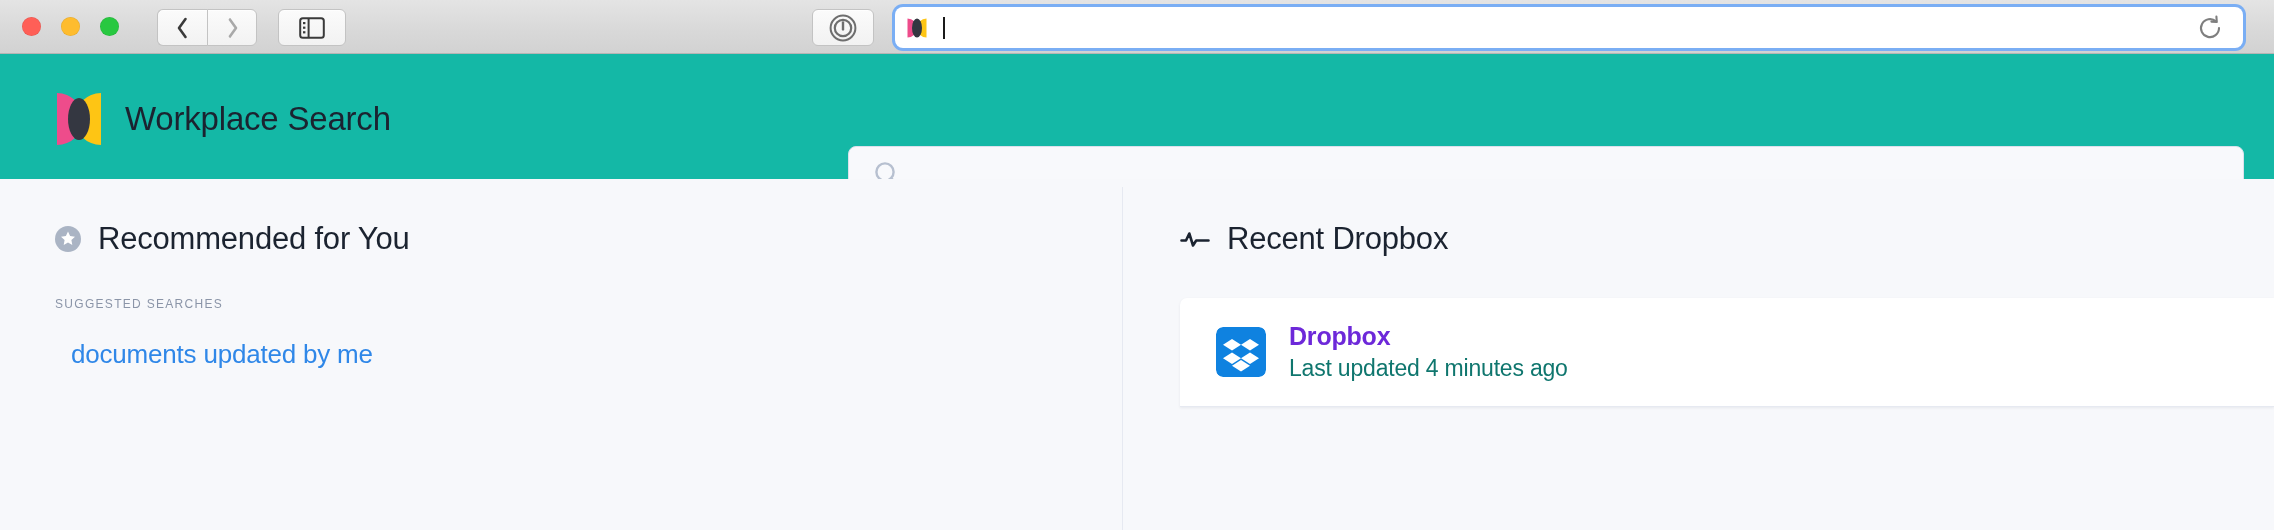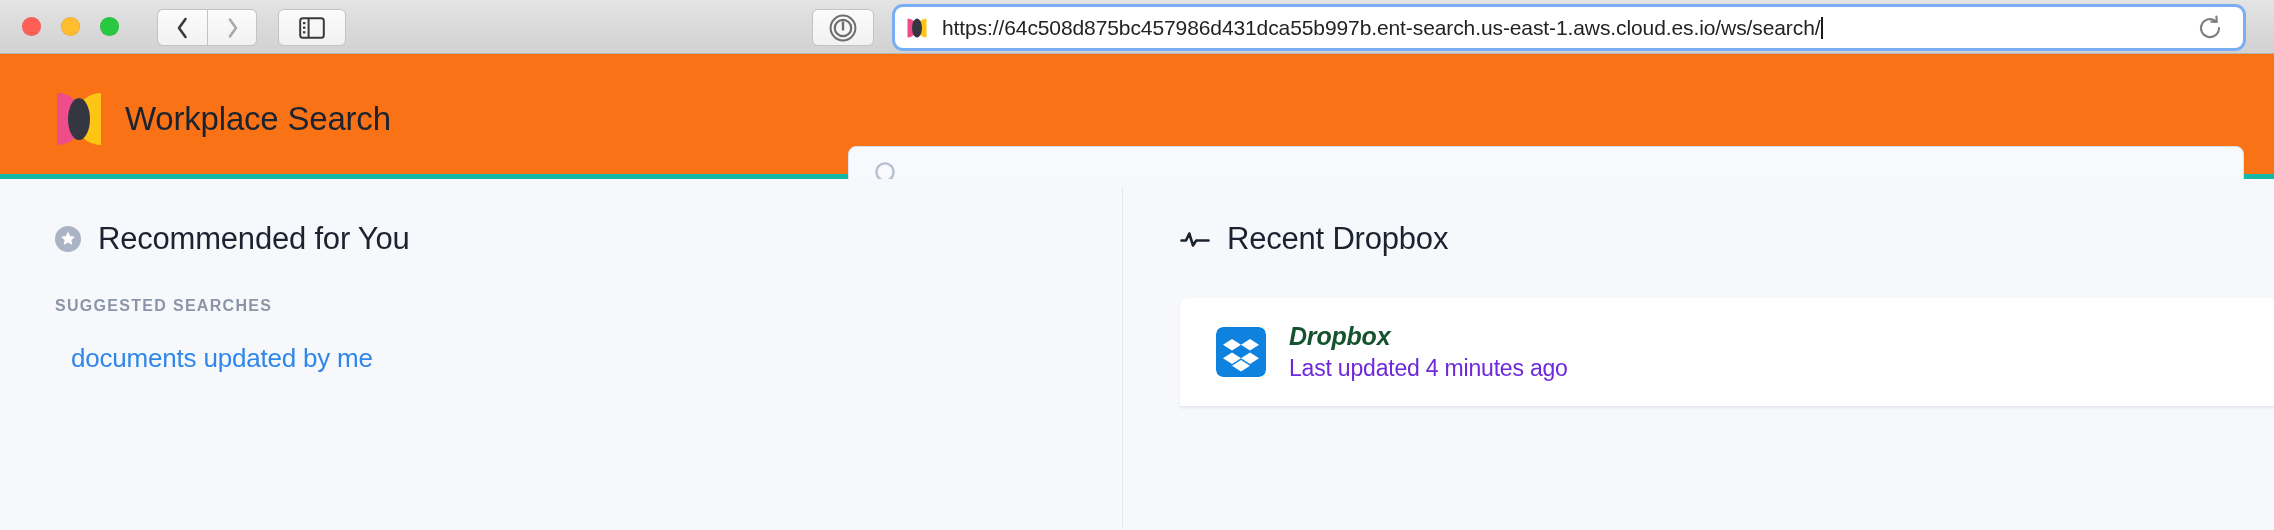--- a/index.html
+++ b/index.html
@@ -108,22 +108,22 @@
     flex: 0 0 auto;
     margin-right: 20px;
     width: 26px;
     height: 26px;
   }
 
   
   .app-header {
     position: relative;
     height: 125px;
-    background: #f97316;
-    border-bottom: 5px solid #14b8a6;
+    background: #14b8a6;
+    border-bottom: 2px solid #14b8a6;
     box-sizing: border-box;
     padding-left: 22px;
   }
   .brand {
     position: absolute;
     left: 55px;
     top: 37px;
     display: flex;
     align-items: center;
     gap: 22px;
@@ -189,22 +189,22 @@
   .section-title {
     font-size: 31px;
     color: #1b2330;
     letter-spacing: -0.2px;
   }
   .star-ico  { width: 26px; height: 26px; display: block; }
   .pulse-ico { width: 30px; height: 24px; display: block; }
 
   .sub-label {
     margin-top: 40px;
-    font-size: 16px;
-    font-weight: bold;
+    font-size: 12px;
+    font-weight: normal;
     letter-spacing: 1.3px;
     color: #8b95a8;
   }
   .suggested-link {
     display: block;
     margin-top: 28px;
     font-size: 26px;
     color: #2f87e8;
     text-decoration: none;
     letter-spacing: -0.2px;
@@ -230,27 +230,26 @@
   .source-ico {
     width: 50px; height: 50px;
     border-radius: 7px;
     flex: 0 0 auto;
     display: block;
   }
   .activity-meta { display: flex; flex-direction: column; gap: 4px; }
   .activity-name {
     font-size: 25px;
     font-weight: bold;
-    color: #14532d;
-    letter-spacing: -0.2px;
-    font-style: italic;
+    color: #6d28d9;
+    letter-spacing: -0.2px;
   }
   .activity-time {
     font-size: 23px;
-    color: #6d28d9;
+    color: #0f766e;
     letter-spacing: -0.2px;
   }
   .activity-doc {
     padding: 22px 0 30px 36px;
   }
   .doc-link {
     font-size: 27px;
     color: #2f87e8;
     text-decoration: none;
     letter-spacing: -0.2px;
@@ -297,21 +296,21 @@
     </svg>
   </div>
 
   <div class="address-wrap">
     <svg class="addr-favicon" viewBox="0 0 24 24">
       <path d="M2.5 2.5 A9.5 9.5 0 0 1 2.5 21.5 Z" fill="#ee4c8b"></path>
       <path d="M21.5 2.5 L21.5 21.5 A9.5 9.5 0 0 1 21.5 2.5 Z" fill="#fec514"></path>
       <ellipse cx="12" cy="12" rx="5" ry="9.5" fill="#343741"></ellipse>
     </svg>
     <span class="addr-text">
-      <span>https://64c508d875bc457986d431dca55b997b.ent-search.us-east-1.aws.cloud.es.io/ws/search/</span><span class="caret"></span>
+      <span class="caret"></span>
     </span>
     <svg class="reload-ico" viewBox="0 0 26 26">
       <path d="M22 13 A9 9 0 1 1 19 6.4" fill="none" stroke="#7f7f7f" stroke-width="2.1" stroke-linecap="round"></path>
       <path d="M19.4 1.6 L19.8 7 L14.4 6.6" fill="none" stroke="#7f7f7f" stroke-width="2.1" stroke-linecap="round" stroke-linejoin="round"></path>
     </svg>
   </div>
 </div>
 
 <div class="app-header">
   <div class="brand">

